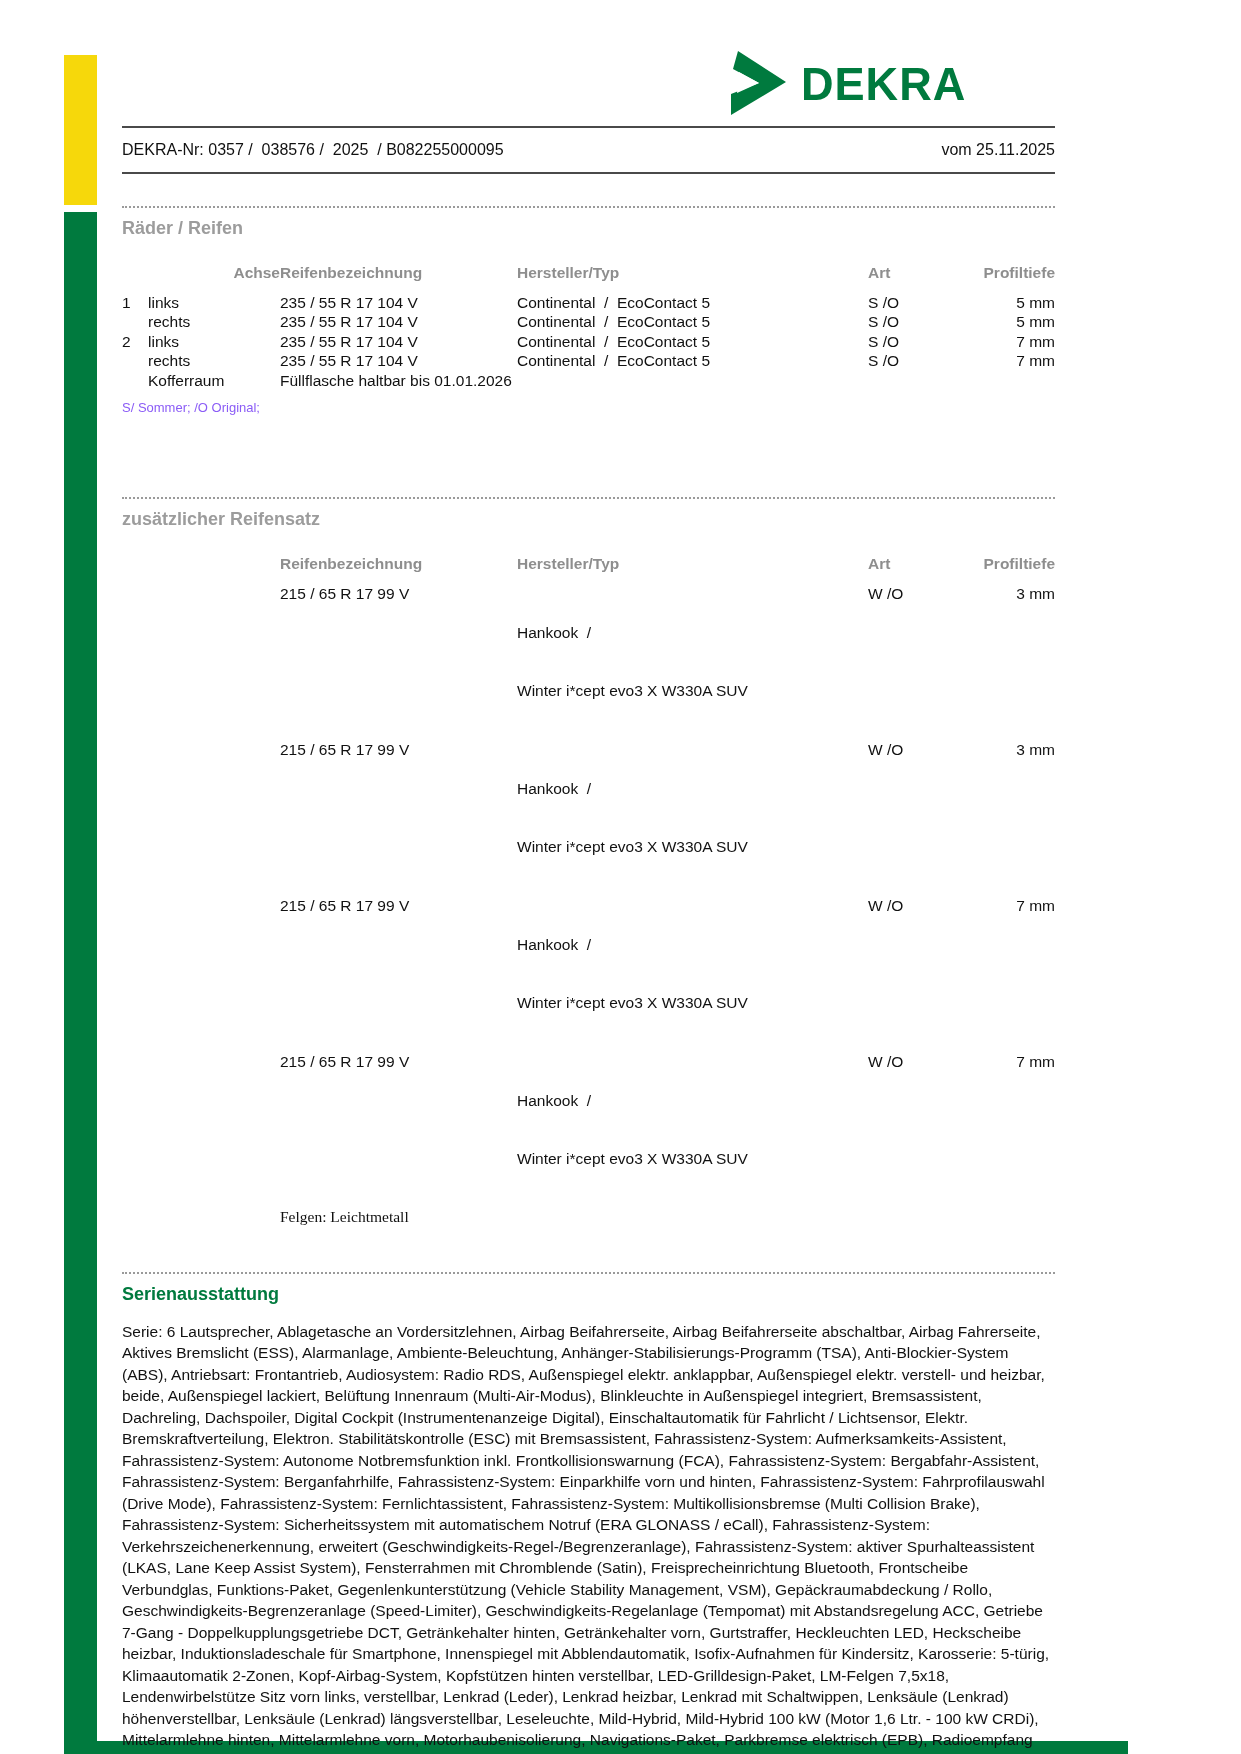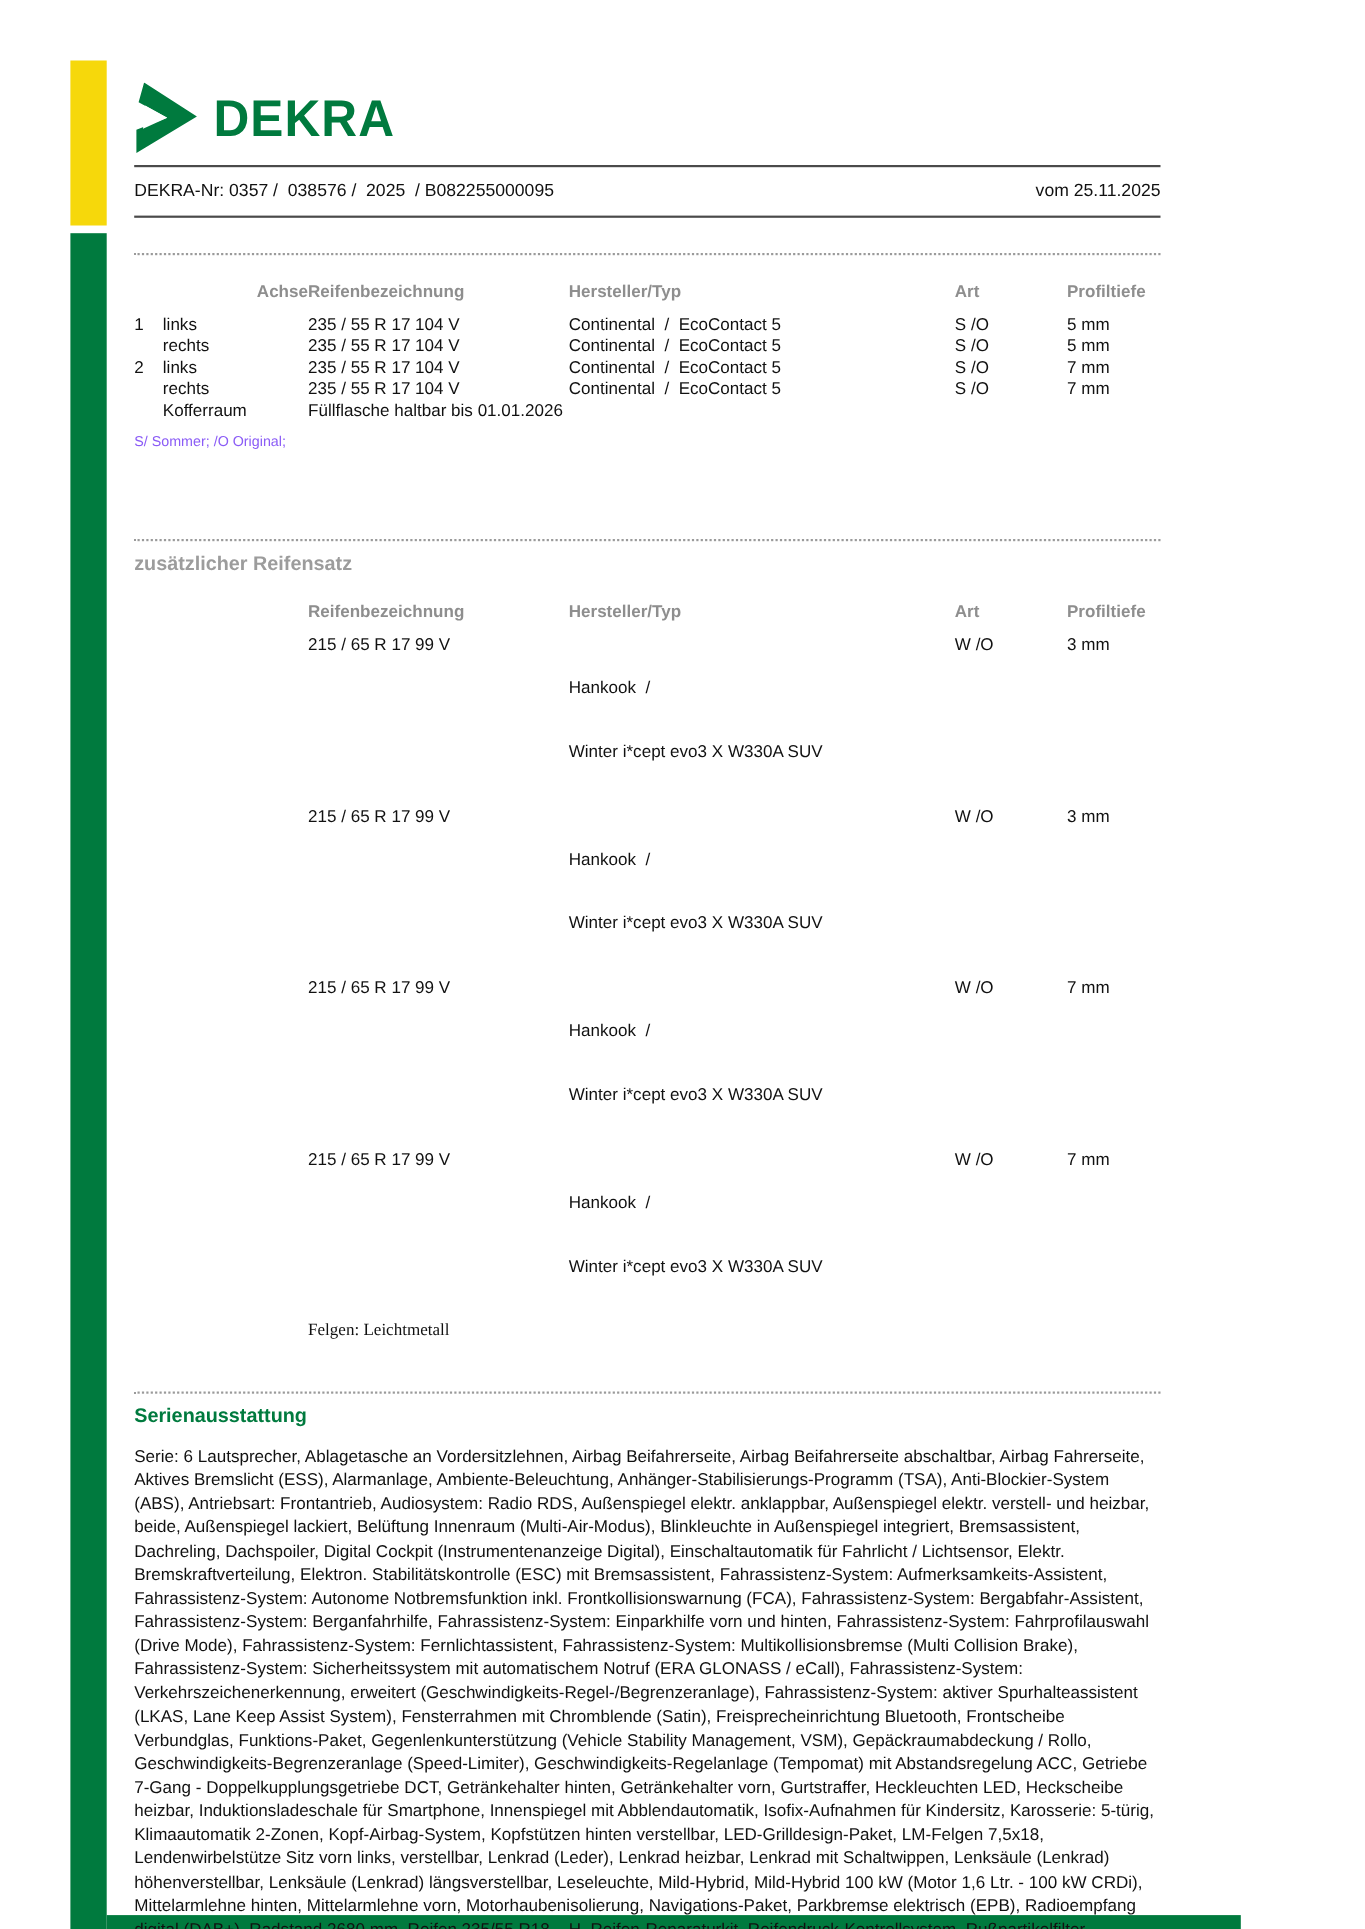--- a/index.html
+++ b/index.html
@@ -14,40 +14,40 @@
   }
   
   .bar{position:absolute;left:64px;width:33px;}
   .bar-yellow{top:55px;height:150px;background:#f6d80b;}
   .bar-green{top:212px;height:1542px;background:#007a3e;}
   .bar-bottom{position:absolute;left:97px;bottom:0;width:1031px;height:13px;background:#007a3e;}
 
   .content{position:absolute;left:122px;top:0;width:933px;}
 
   
-  .logo-row{display:flex;padding-right:82px;margin-top:74px;height:66px;align-items:center;}
+  .logo-row{display:flex;justify-content:flex-end;padding-right:82px;margin-top:50px;height:66px;align-items:center;}
   .logo{display:flex;align-items:center;gap:14px;}
   .logo svg{display:block;}
   .logo-text{font-size:47px;font-weight:bold;color:#007a3e;letter-spacing:1px;transform:scaleX(.96);transform-origin:left;}
   .rule{border-top:2px solid #4a4a4a;height:0;}
   .rule-1{margin-top:10px;}
   .doc-line{display:flex;justify-content:space-between;align-items:center;padding:13px 0;font-size:16px;white-space:pre;}
   .dotted{border-top:2px dotted #9a9a9a;height:0;}
 
   
   .sec-title{font-size:18px;font-weight:bold;color:#9c9c9c;margin:10px 0 0 0;}
   .sec-title.green{color:#007a3e;}
 
   
   .tbl{display:grid;grid-template-columns:26px 132px 237px 351px 102px 1fr;
        font-size:15.5px;line-height:19.5px;margin-top:24px;}
   .tbl .th{color:#8e8e8e;font-weight:bold;padding-bottom:10px;}
   .tbl .cell{white-space:pre-wrap;}
   .tbl .num{}
-  .tbl .right{}
+  .tbl .right{text-align:right;}
   .span2{grid-column:1 / 3;text-align:right;}
 
   .legend{font-size:13px;color:#8b5cf6;margin-top:10px;}
   .felgen{font-size:15.5px;font-family:Liberation Serif, serif;}
   .indent{margin-left:158px;}
 
   
   .gap-raeder{margin-top:32px;}
   .gap-zusatz{margin-top:82px;}
   .gap-serien{margin-top:46px;}
@@ -80,20 +80,21 @@
       </div>
     </div>
     <div class="rule rule-1"></div>
     <div class="doc-line">
       <span>DEKRA-Nr: 0357 /  038576 /  2025  / B082255000095</span>
       <span>vom 25.11.2025</span>
     </div>
     <div class="rule"></div>
 
     <div class="dotted gap-raeder"></div>
+    <h2 class="sec-title">Räder / Reifen</h2>
 
     <div class="tbl">
       <div class="th span2">Achse</div>
       <div class="th">Reifenbezeichnung</div>
       <div class="th">Hersteller/Typ</div>
       <div class="th">Art</div>
       <div class="th right">Profiltiefe</div>
 
       <div class="cell num">1</div>
       <div class="cell">links</div>

